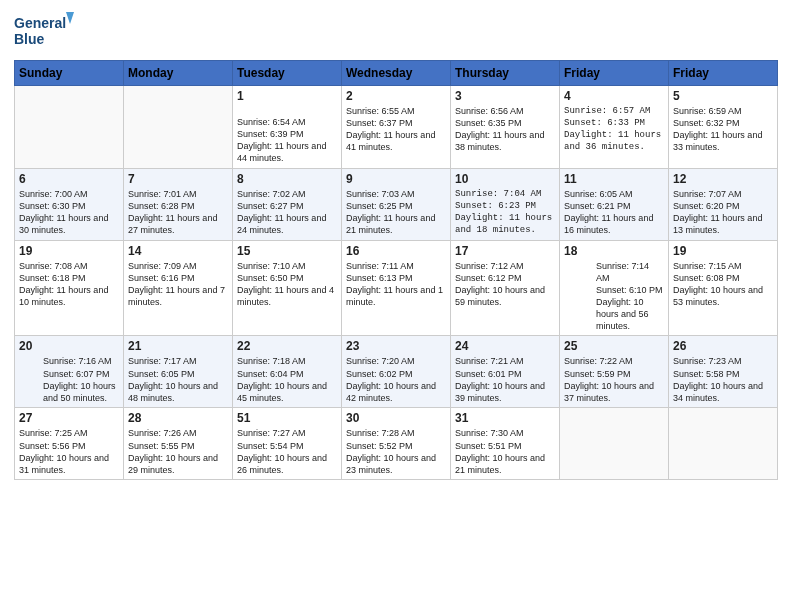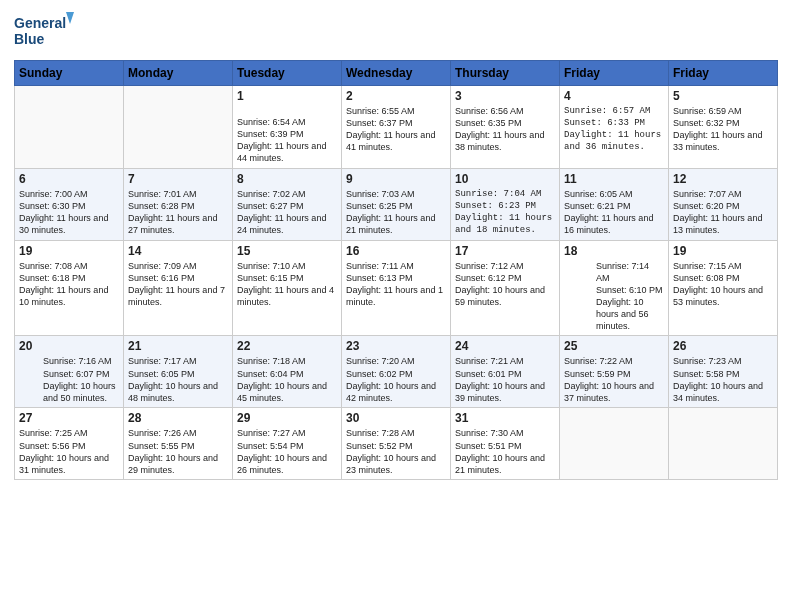--- a/index.html
+++ b/index.html
@@ -198,21 +198,21 @@
           </td>
           <td>
             <span class="day-num">14</span>
             <div class="day-info" style="white-space: pre-line;">Sunrise: 7:09 AM
 Sunset: 6:16 PM
 Daylight: 11 hours and 7 minutes.</div>
           </td>
           <td>
             <span class="day-num">15</span>
             <div class="day-info" style="white-space: pre-line;">Sunrise: 7:10 AM
-Sunset: 6:15 PM
+Sunset: 6:50 PM
 Daylight: 11 hours and 4 minutes.</div>
           </td>
           <td>
             <span class="day-num">16</span>
             <div class="day-info" style="white-space: pre-line;">Sunrise: 7:11 AM
 Sunset: 6:13 PM
 Daylight: 11 hours and 1 minute.</div>
           </td>
           <td>
             <span class="day-num">17</span>
@@ -284,21 +284,21 @@
 Sunset: 5:56 PM
 Daylight: 10 hours and 31 minutes.</div>
           </td>
           <td>
             <span class="day-num">28</span>
             <div class="day-info" style="white-space: pre-line;">Sunrise: 7:26 AM
 Sunset: 5:55 PM
 Daylight: 10 hours and 29 minutes.</div>
           </td>
           <td>
-            <span class="day-num">29</span>
+            <span class="day-num">51</span>
             <div class="day-info" style="white-space: pre-line;">Sunrise: 7:27 AM
 Sunset: 5:54 PM
 Daylight: 10 hours and 26 minutes.</div>
           </td>
           <td>
             <span class="day-num">30</span>
             <div class="day-info" style="white-space: pre-line;">Sunrise: 7:28 AM
 Sunset: 5:52 PM
 Daylight: 10 hours and 23 minutes.</div>
           </td>

